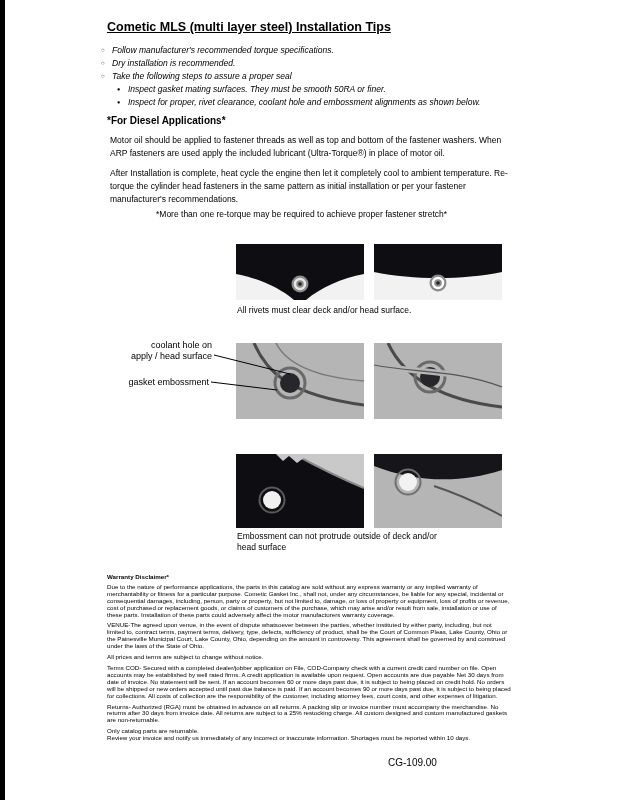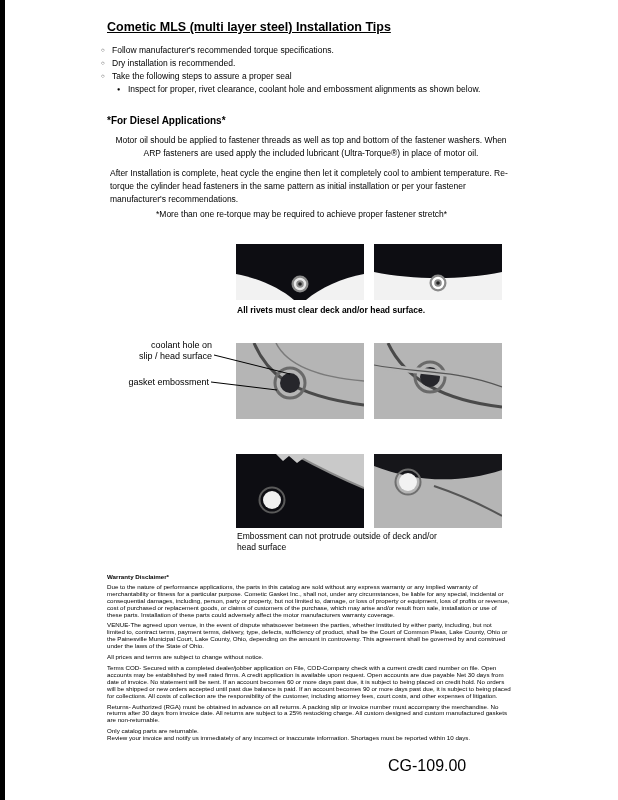--- a/index.html
+++ b/index.html
@@ -10,67 +10,68 @@
   }
   .page { position:absolute; left:0; top:0; width:618px; height:800px; background:#fff;border-radius:16px; }
   .left-bar { position:absolute; left:0; top:0; width:5px; height:800px; background:#000; }
 
   .title {
     position:absolute; left:107px; top:20px;
     font-size:12.5px; font-weight:bold; text-decoration:underline; white-space:nowrap;
   }
 
   .bullets { position:absolute; left:101px; top:44px; font-size:8.5px; line-height:13px; }
-  .bullet { position:relative; padding-left:11px; white-space:nowrap; }
+  .bullet { position:relative; padding-left:11px; white-space:nowrap;font-style:italic; }
   .bullet::before { content:"○"; position:absolute; left:0; top:0; font-size:6px; line-height:13px; }
   .bullet.sub { margin-left:16px; }
   .bullet.sub::before { content:"●"; font-size:5.5px; }
 
   .diesel-heading { position:absolute; left:107px; top:115px; font-size:10px; font-weight:bold; }
   .para { position:absolute; left:110px; width:402px; font-size:8.5px; line-height:13px; }
-  .para1 { top:134px;text-align:center; }
+  .para1 { top:134px; }
   .para2 { top:167px; }
   .note  { position:absolute; left:110px; top:209px; font-size:8.5px; white-space:nowrap;margin-left:46px; }
 
   .diagrams { position:absolute; left:0; top:228px; width:618px; height:332px; }
   .dlabel { position:absolute; width:128px; text-align:center; font-size:13px; letter-spacing:0.4px;margin-top:36px; }
   .col-right { left:236px; } .col-wrong { left:374px; }
   .row1-label { top:0; } .row2-label { top:99px; } .row3-label { top:211px; }
   .panel { position:absolute; width:128px; display:block; }
   .row1-panel { top:16px; height:56px; }
   .row2-panel { top:115px; height:76px; }
   .row3-panel { top:226px; height:74px; }
   .caption { position:absolute; left:237px; font-size:8.5px; line-height:11px; }
-  .caption1 { top:77px; white-space:nowrap;font-weight:bold; }
+  .caption1 { top:77px; white-space:nowrap; }
   .caption2 { top:195px; white-space:nowrap; }
   .caption3 { top:303px; width:200px; }
   .annotation { position:absolute; font-size:9px; line-height:11px; text-align:right; }
   .ann-coolant { left:112px; top:112px; width:100px; }
   .ann-gasket  { left:96px;  top:149px; width:113px; white-space:nowrap; }
   .leader-overlay { position:absolute; left:0; top:0; width:618px; height:332px; pointer-events:none; }
 
   .legal { position:absolute; left:107px; top:574px; width:404px; font-size:6.2px; line-height:6.9px; }
   .legal-heading { font-weight:bold; margin-bottom:3px; }
   .legal p { margin:0 0 4px 0; }
   .legal p.tight { margin-bottom:0; }
 
-  .footer { position:absolute; left:388px; top:757px; font-size:16px; }
+  .footer { position:absolute; left:388px; top:757px; font-size:10px; }
 </style>
 </head>
 <body>
 
 <div class="page">
   <div class="left-bar"></div>
 
   <h1 class="title">Cometic MLS (multi layer steel) Installation Tips</h1>
 
   <div class="bullets">
     <div class="bullet">Follow manufacturer's recommended torque specifications.</div>
     <div class="bullet">Dry installation is recommended.</div>
     <div class="bullet">Take the following steps to assure a proper seal</div>
+    <div class="bullet sub">Inspect gasket mating surfaces.  They must be smooth 50RA or finer.</div>
     <div class="bullet sub">Inspect for proper, rivet clearance, coolant hole and embossment alignments as shown below.</div>
   </div>
 
   <h2 class="diesel-heading">*For Diesel Applications*</h2>
   <p class="para para1">Motor oil should be applied to fastener threads as well as top and bottom of the fastener washers. When ARP fasteners are used apply the included lubricant (Ultra-Torque®) in place of motor oil.</p>
   <p class="para para2">After Installation is complete, heat cycle the engine then let it completely cool to ambient temperature. Re-torque the cylinder head fasteners in the same pattern as initial installation or per your fastener manufacturer's recommendations.</p>
   <p class="note">*More than one re-torque may be required to achieve proper fastener stretch*</p>
 
   <div class="diagrams">
 
@@ -92,21 +93,21 @@
       <circle cx="64" cy="39" r="5" fill="none" stroke="#ffffff" stroke-width="2.5"></circle>
       <circle cx="64" cy="39" r="1.8" fill="#222"></circle>
     </svg>
     <div class="caption caption1">All rivets must clear deck and/or head surface.</div>
 
     <span class="dlabel col-right row2-label">RIGHT</span>
     <span class="dlabel col-wrong row2-label">WRONG</span>
 
     <div class="annotation ann-coolant">
       <div>coolant hole on</div>
-      <div>slip / head surface</div>
+      <div>apply / head surface</div>
     </div>
     <div class="annotation ann-gasket">gasket embossment</div>
 
     <svg class="panel row2-panel" style="left:236px;" viewBox="0 0 128 76">
       <rect width="128" height="76" fill="#b5b5b5"></rect>
       <path d="M18,0 C30,28 52,52 128,62" stroke="#4a4a4a" stroke-width="3" fill="none"></path>
       <path d="M40,0 C50,20 78,34 128,38" stroke="#7a7a7a" stroke-width="1.5" fill="none"></path>
       <circle cx="54" cy="40" r="15" fill="none" stroke="#6a6a6a" stroke-width="3"></circle>
       <circle cx="54" cy="40" r="10" fill="#26262b"></circle>
     </svg>

